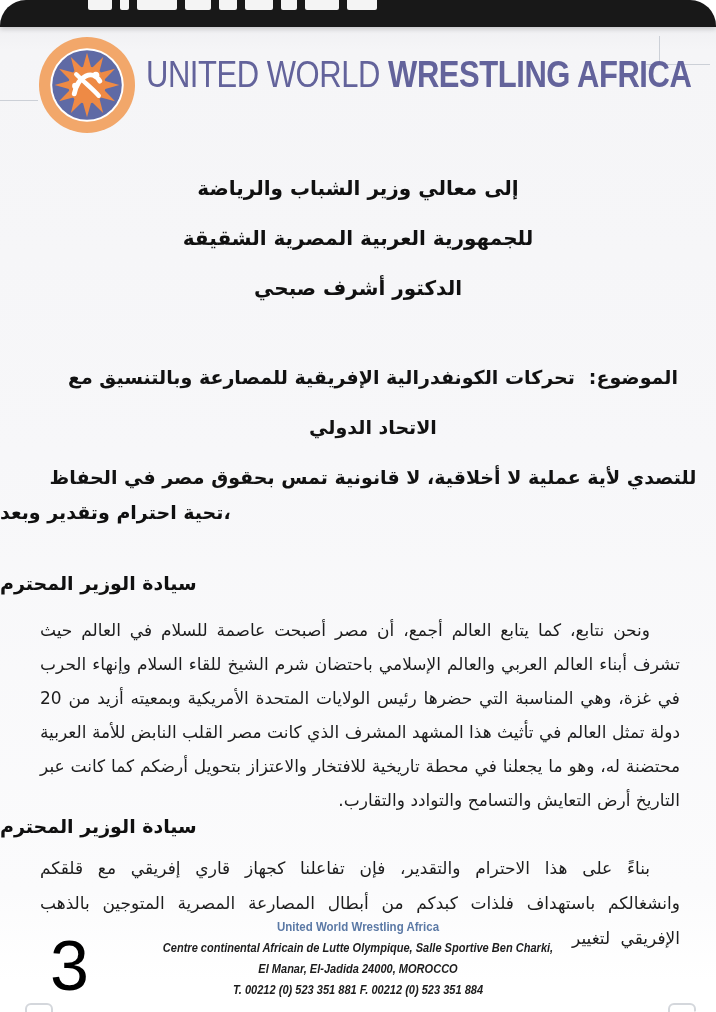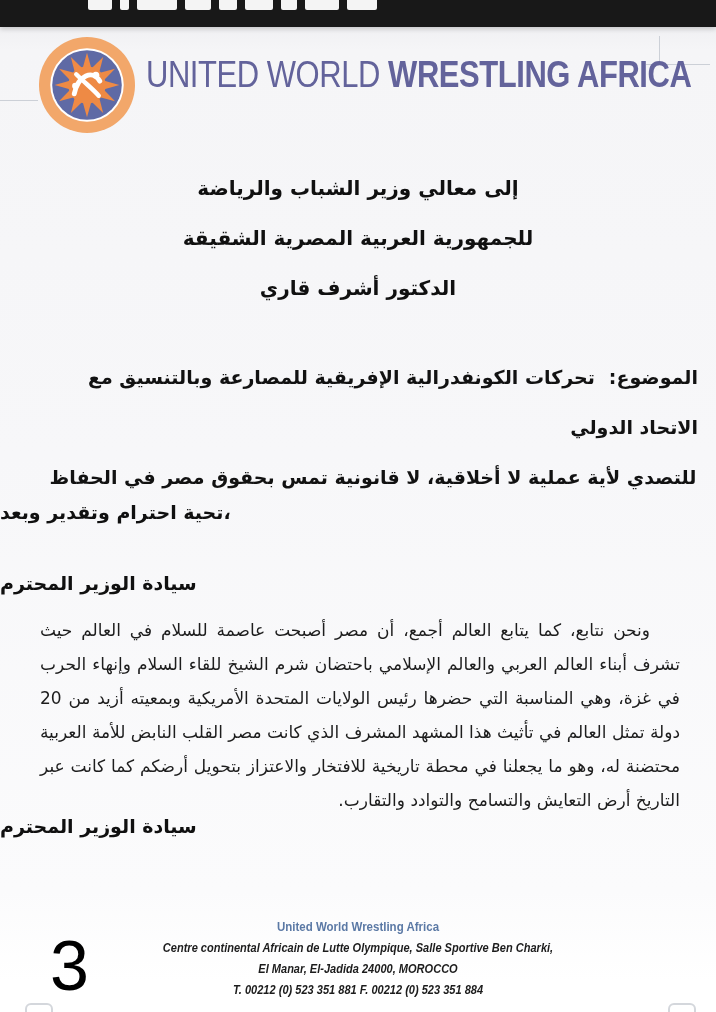--- a/index.html
+++ b/index.html
@@ -4,20 +4,21 @@
 <style>
   html,body{margin:0;padding:0;}
   body{
     width:716px;height:1012px;overflow:hidden;
     font-family:"Liberation Sans",sans-serif;
     background:#ffffff;
   }
   .screen{
     position:relative;width:716px;height:1012px;overflow:hidden;
     background:linear-gradient(180deg,#ebebee 0%,#f5f5f7 5%,#f7f7f9 45%,#fbfbfc 88%,#ffffff 97%);
+    border-radius:26px;
   }
 
   
   .topbar{
     position:absolute;top:0;left:0;width:716px;height:27px;
     background:#181818;box-shadow:0 2px 5px rgba(0,0,0,.18);
   }
   .glyph-remnants{position:absolute;top:0;left:88px;height:11px;display:flex;gap:8px;}
   .glyph-remnants span{display:block;height:10px;background:#f4f4f4;border-radius:0 0 2px 2px;}
   .g1{width:24px}.g2{width:9px}.g3{width:40px}.g4{width:26px}.g5{width:18px}
@@ -38,21 +39,21 @@
     letter-spacing:-0.5px;
   }
   .org-title .t-bold{font-weight:bold;}
 
   
   .ar{font-family:"DejaVu Sans",sans-serif;color:#101010;}
   .recipient{position:absolute;top:163px;left:0;width:716px;text-align:center;
     font-weight:bold;font-size:20px;line-height:50px;}
   .subject{position:absolute;top:352px;left:48px;right:18px;direction:rtl;
     font-weight:bold;font-size:19px;line-height:50px;color:#121212;}
-  .subject .l1{text-align:right;}
+  .subject .l1{text-align:center;}
   .subject .l2,.subject .l3{text-align:center;}
   .subject .lbl{margin-left:14px;}
   .salutation{position:absolute;top:501px;left:0;width:716px;text-align:left;
     font-weight:bold;font-size:19px;}
   .heading{position:absolute;left:0;width:716px;text-align:left;
     font-weight:bold;font-size:19px;}
   .h1{top:572px;} .h2{top:815px;}
   .para{position:absolute;left:40px;right:36px;direction:rtl;text-align:justify;
     font-size:17px;color:#1d1d1d;}
   .p1{top:613px;line-height:34px;text-indent:30px;}
@@ -123,36 +124,37 @@
     </g>
   </svg>
 
   <div class="org-title">
     <span class="t-reg">UNITED WORLD </span><span class="t-bold">WRESTLING AFRICA</span>
   </div>
 
   <div class="ar recipient">
     <div>إلى معالي وزير الشباب والرياضة</div>
     <div>للجمهورية العربية المصرية الشقيقة</div>
-    <div>الدكتور أشرف قاري</div>
+    <div>الدكتور أشرف صبحي</div>
   </div>
 
   <div class="ar subject">
     <div class="l1">
       <span class="lbl">الموضوع:</span><span>تحركات الكونفدرالية الإفريقية للمصارعة وبالتنسيق مع الاتحاد الدولي</span>
     </div>
     <div class="l2">للتصدي لأية عملية لا أخلاقية، لا قانونية تمس بحقوق مصر في الحفاظ</div>
   </div>
 
   <div class="ar salutation">تحية احترام وتقدير وبعد،</div>
 
   <div class="ar heading h1">سيادة الوزير المحترم</div>
   <div class="ar para p1">ونحن نتابع، كما يتابع العالم أجمع، أن مصر أصبحت عاصمة للسلام في العالم حيث تشرف أبناء العالم العربي والعالم الإسلامي باحتضان شرم الشيخ للقاء السلام وإنهاء الحرب في غزة، وهي المناسبة التي حضرها رئيس الولايات المتحدة الأمريكية وبمعيته أزيد من 20 دولة تمثل العالم في تأثيث هذا المشهد المشرف الذي كانت مصر القلب النابض للأمة العربية محتضنة له، وهو ما يجعلنا في محطة تاريخية للافتخار والاعتزاز بتحويل أرضكم كما كانت عبر التاريخ أرض التعايش والتسامح والتوادد والتقارب.</div>
 
   <div class="ar heading h2">سيادة الوزير المحترم</div>
+  <div class="ar para p2">بناءً على هذا الاحترام والتقدير، فإن تفاعلنا كجهاز قاري إفريقي مع قلقكم وانشغالكم باستهداف فلذات كبدكم من أبطال المصارعة المصرية المتوجين بالذهب الإفريقي لتغيير</div>
 
   <div class="footer">
     <div class="f-org">United World Wrestling Africa</div>
     <div class="f-line">Centre continental Africain de Lutte Olympique, Salle Sportive Ben Charki,</div>
     <div class="f-line">El Manar, El-Jadida 24000, MOROCCO</div>
     <div class="f-phones">T. 00212 (0) 523 351 881    F. 00212 (0) 523 351 884</div>
   </div>
 
   <div class="page-number">3</div>
 

